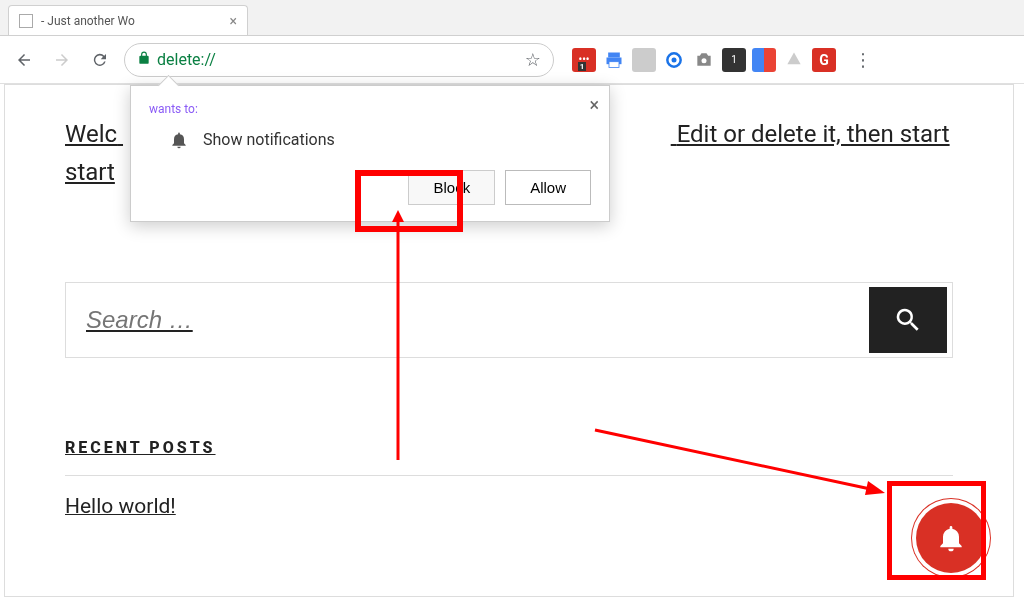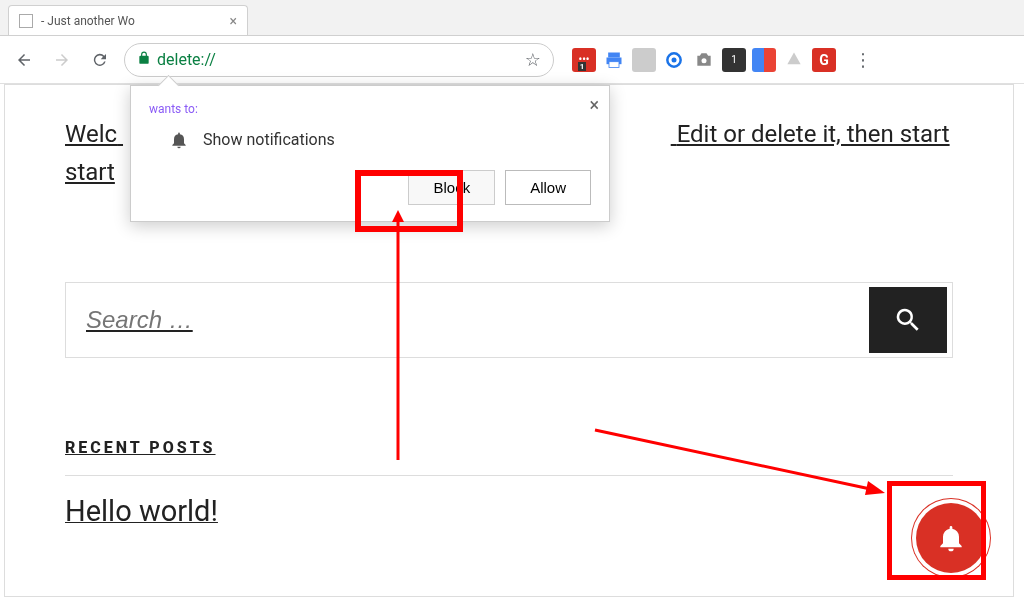--- a/index.html
+++ b/index.html
@@ -135,21 +135,21 @@
       cursor: pointer;
     }
     .recent-posts-heading {
       font-size: 16px;
       font-weight: 800;
       letter-spacing: 3px;
       margin-bottom: 18px;
       color: #222;
     }
     .post-divider { border-top: 1px solid #ddd; margin-bottom: 18px; }
-    .post-title { font-size: 29px; color: #222; }
+    .post-title { font-size: 21px; color: #222; }
 
     
     .perm-popup {
       position: absolute;
       top: 85px; left: 130px;
       width: 480px;
       background: #fff;
       border: 1px solid #ccc;
       box-shadow: 0 4px 16px rgba(0,0,0,0.2);
       padding: 16px 18px;

